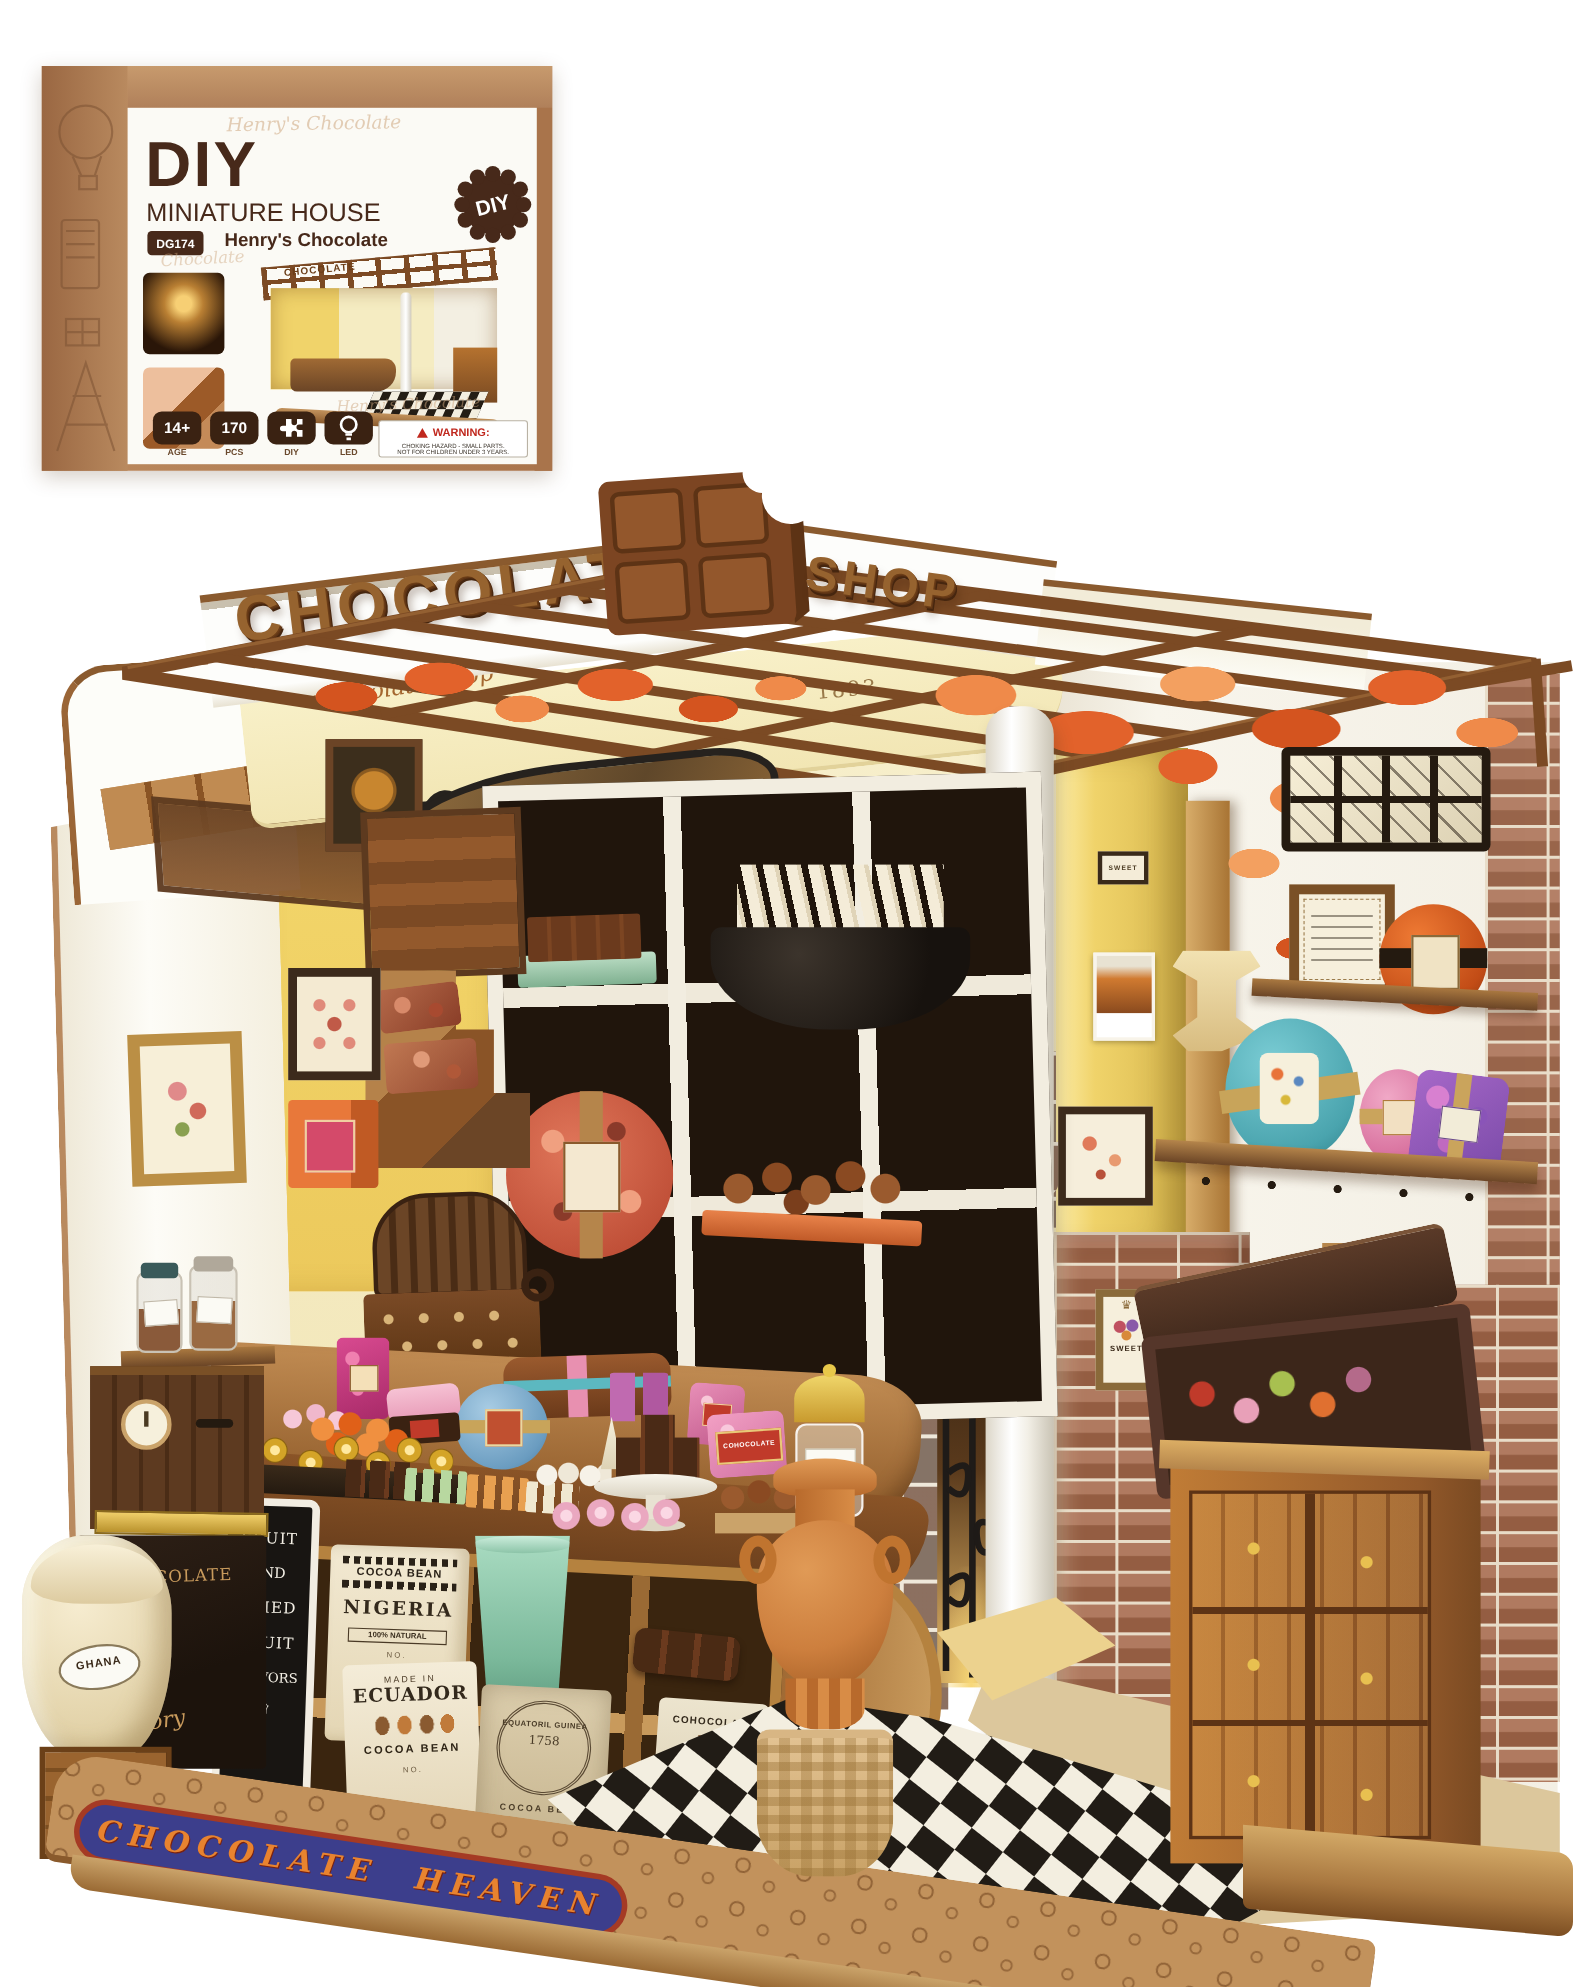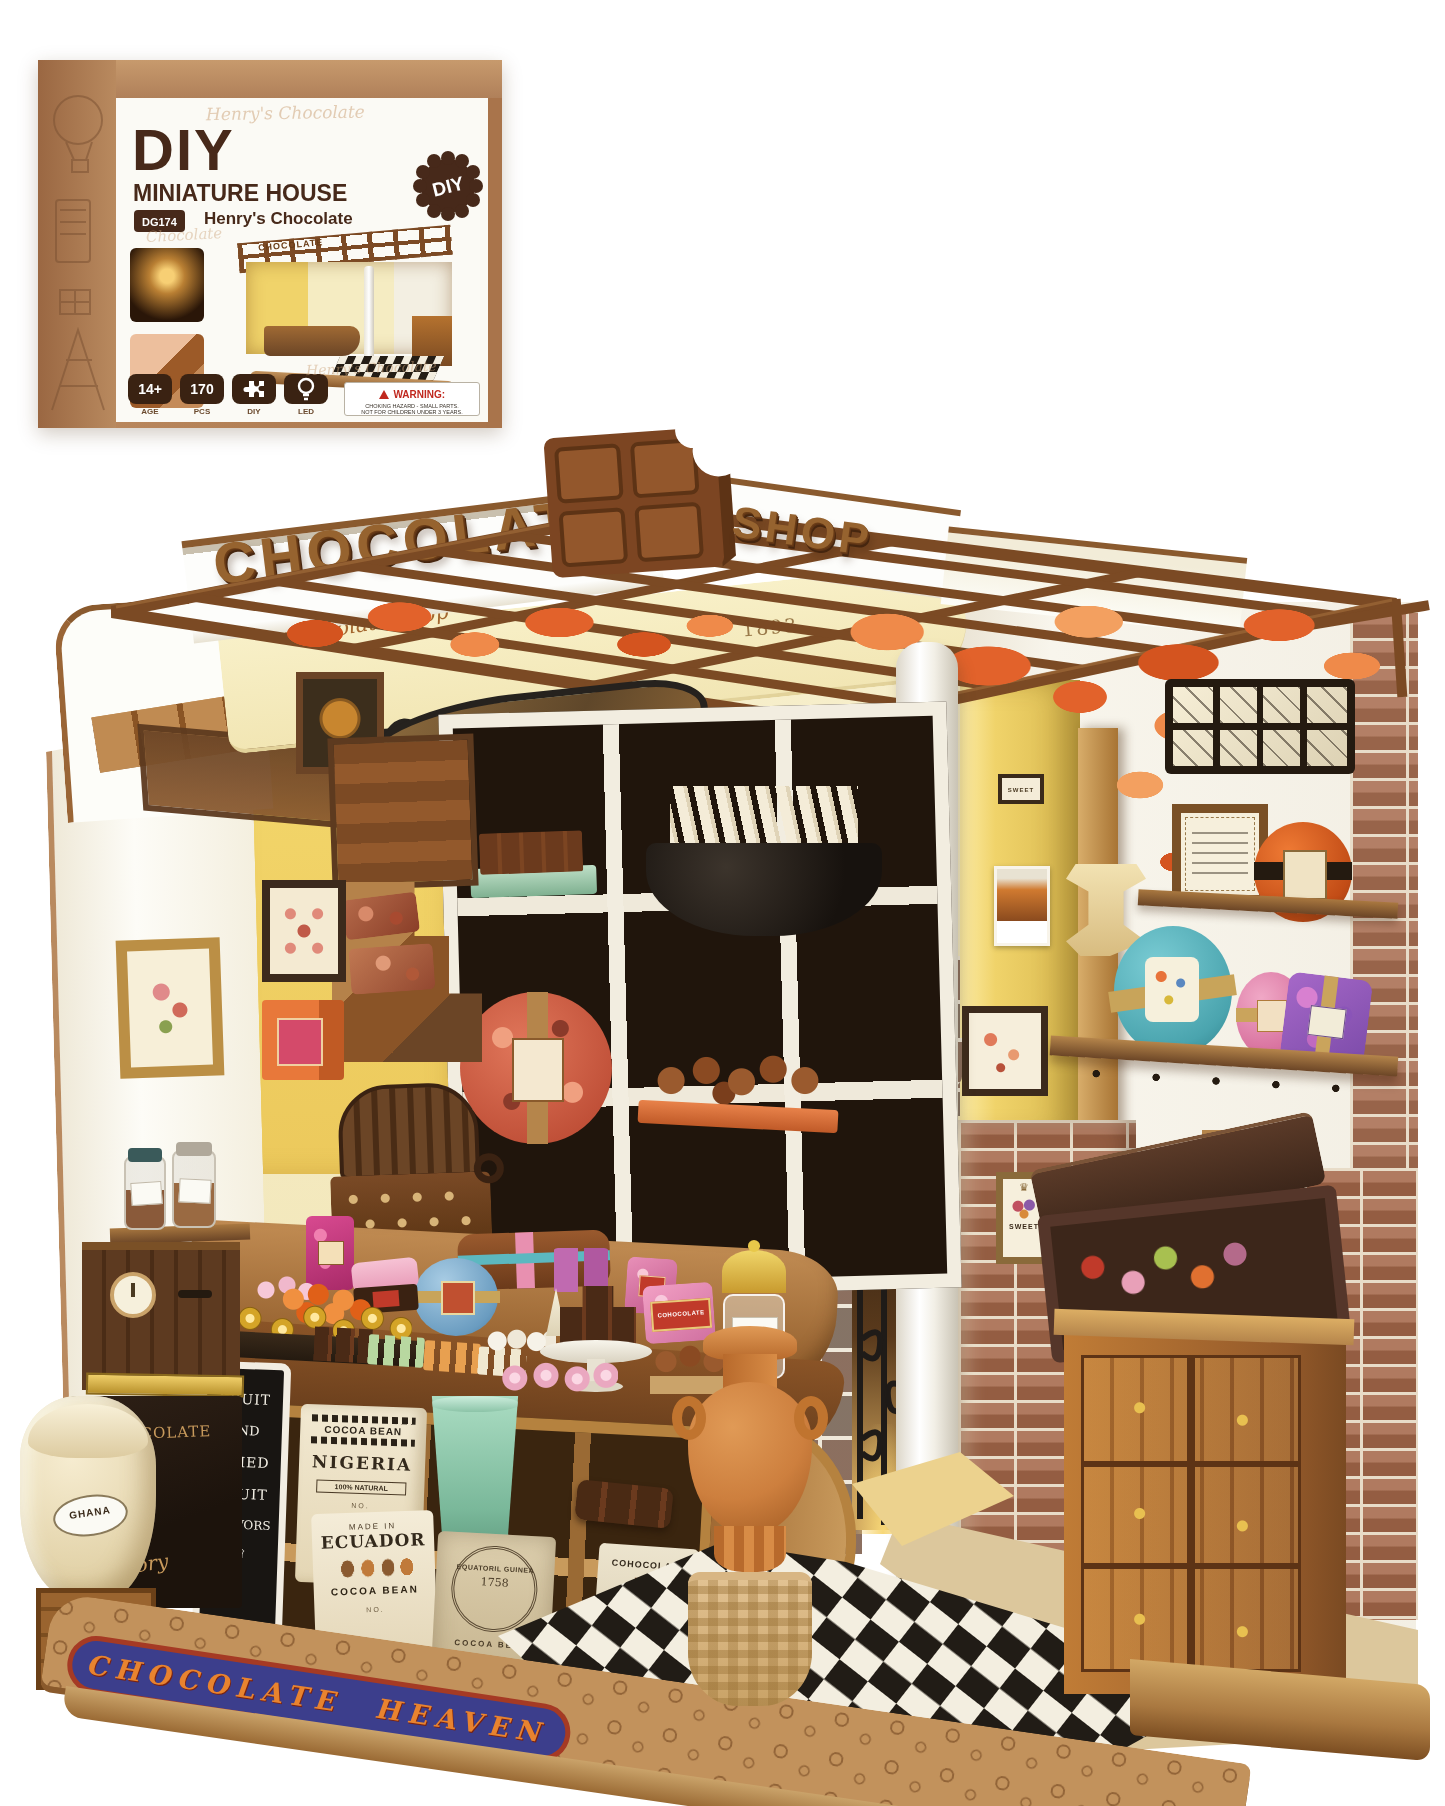--- a/index.html
+++ b/index.html
@@ -46,21 +46,21 @@
           <path d="M14 350 L40 270 L66 350 M22 326h38M28 300h26"></path>
         </g>
       </svg>
     </div>
     <div class="a" style="left:78px;top:0;width:386px;height:38px;background:linear-gradient(180deg,#c79a6d,#b0805a);"></div>
     <div class="a" style="right:0;top:38px;width:16px;height:330px;background:#a9744b;"></div>
 
     <div class="a" style="left:78px;top:38px;width:372px;height:324px;background:#fbfaf5;">
       <div class="a ser" style="left:90px;top:4px;width:260px;font-style:italic;font-size:17px;color:rgba(205,165,125,.55);transform:rotate(-1deg);">Henry's  Chocolate</div>
       <div class="a" style="left:16px;top:18px;font-size:58px;font-weight:bold;letter-spacing:2px;color:#47291a;">DIY</div>
-      <div class="a" style="left:17px;top:82px;font-size:23px;font-weight:bold;color:#47291a;">MINIATURE HOUSE</div>
+      <div class="a" style="left:17px;top:82px;font-size:23px;font-weight:normal;color:#47291a;">MINIATURE HOUSE</div>
       <div class="a" style="left:18px;top:112px;background:#47291a;border-radius:4px;padding:2px 8px;">
         <span style="color:#fff;font-size:11px;font-weight:bold;">DG174</span>
       </div>
       <div class="a" style="left:88px;top:111px;font-size:17px;font-weight:bold;color:#47291a;">Henry's Chocolate</div>
 
       <svg class="a" style="left:296px;top:52px;" width="72" height="72" viewBox="0 0 72 72">
         <g fill="#47291a">
           <circle cx="36" cy="36" r="27"></circle>
           <circle cx="36" cy="8" r="7"></circle>
             <circle cx="50" cy="11" r="7"></circle>
@@ -85,21 +85,21 @@
         <div class="a" style="left:22px;top:4px;width:214px;height:30px;transform:rotate(-5deg);background:repeating-linear-gradient(90deg,#7c4a24 0 5px,transparent 5px 26px),repeating-linear-gradient(0deg,#7c4a24 0 4px,transparent 4px 14px);"></div>
         <div class="a" style="left:42px;top:10px;font-size:9px;font-weight:bold;color:#6b3d17;letter-spacing:1px;transform:rotate(-5deg);">CHOCOLATE</div>
         <div class="a" style="left:30px;top:32px;width:206px;height:92px;background:linear-gradient(90deg,#f0d36a 0 30%,#f5ecc2 30% 72%,#f3efe2 72%);box-shadow:inset 0 0 18px rgba(120,70,20,.45);"></div>
         <div class="a" style="left:148px;top:36px;width:10px;height:106px;background:linear-gradient(90deg,#e8e4d8,#fff,#cfc9ba);border-radius:4px;"></div>
         <div class="a" style="left:48px;top:96px;width:96px;height:30px;border-radius:4px 10px 18px 6px;background:linear-gradient(180deg,#a06a34,#6b4526);"></div>
         <div class="a" style="left:196px;top:86px;width:40px;height:50px;background:linear-gradient(180deg,#b5722f,#7a4a22);"></div>
         <div class="a" style="left:118px;top:126px;width:104px;height:28px;transform:skewX(-24deg);background:repeating-conic-gradient(#241d15 0 25%,#f3eee0 0 50%) 0 0/16px 16px;"></div>
         <div class="a" style="left:34px;top:146px;width:204px;height:12px;border-radius:6px;background:linear-gradient(180deg,#c2925c,#8a5a2c);transform:rotate(3deg);"></div>
       </div>
 
-      <div class="a" style="left:12px;top:276px;width:210px;height:46px;">
+      <div class="a" style="left:23px;top:276px;width:210px;height:46px;">
         <div class="a" style="left:0;top:0;width:44px;height:30px;background:#3a2212;border-radius:8px;color:#fff;font-weight:bold;font-size:14px;text-align:center;line-height:30px;"><span>14+</span></div>
         <div class="a" style="left:52px;top:0;width:44px;height:30px;background:#3a2212;border-radius:8px;color:#fff;font-weight:bold;font-size:14px;text-align:center;line-height:30px;"><span>170</span></div>
         <div class="a" style="left:104px;top:0;width:44px;height:30px;background:#3a2212;border-radius:8px;">
           <svg width="44" height="30" viewBox="0 0 44 30">
               <path fill="#fff" d="M17 7h5v3a2.5 2.5 0 1 0 5 0V7h5v5h-3a2.5 2.5 0 1 0 0 5h3v6h-5v-3a2.5 2.5 0 1 0-5 0v3h-5v-5h-3a2.5 2.5 0 1 1 0-5h3z"></path>
             </svg>
         </div>
         <div class="a" style="left:156px;top:0;width:44px;height:30px;background:#3a2212;border-radius:8px;">
           <svg width="44" height="30" viewBox="0 0 44 30">
               <circle cx="22" cy="12" r="7" fill="none" stroke="#fff" stroke-width="2.4"></circle>

